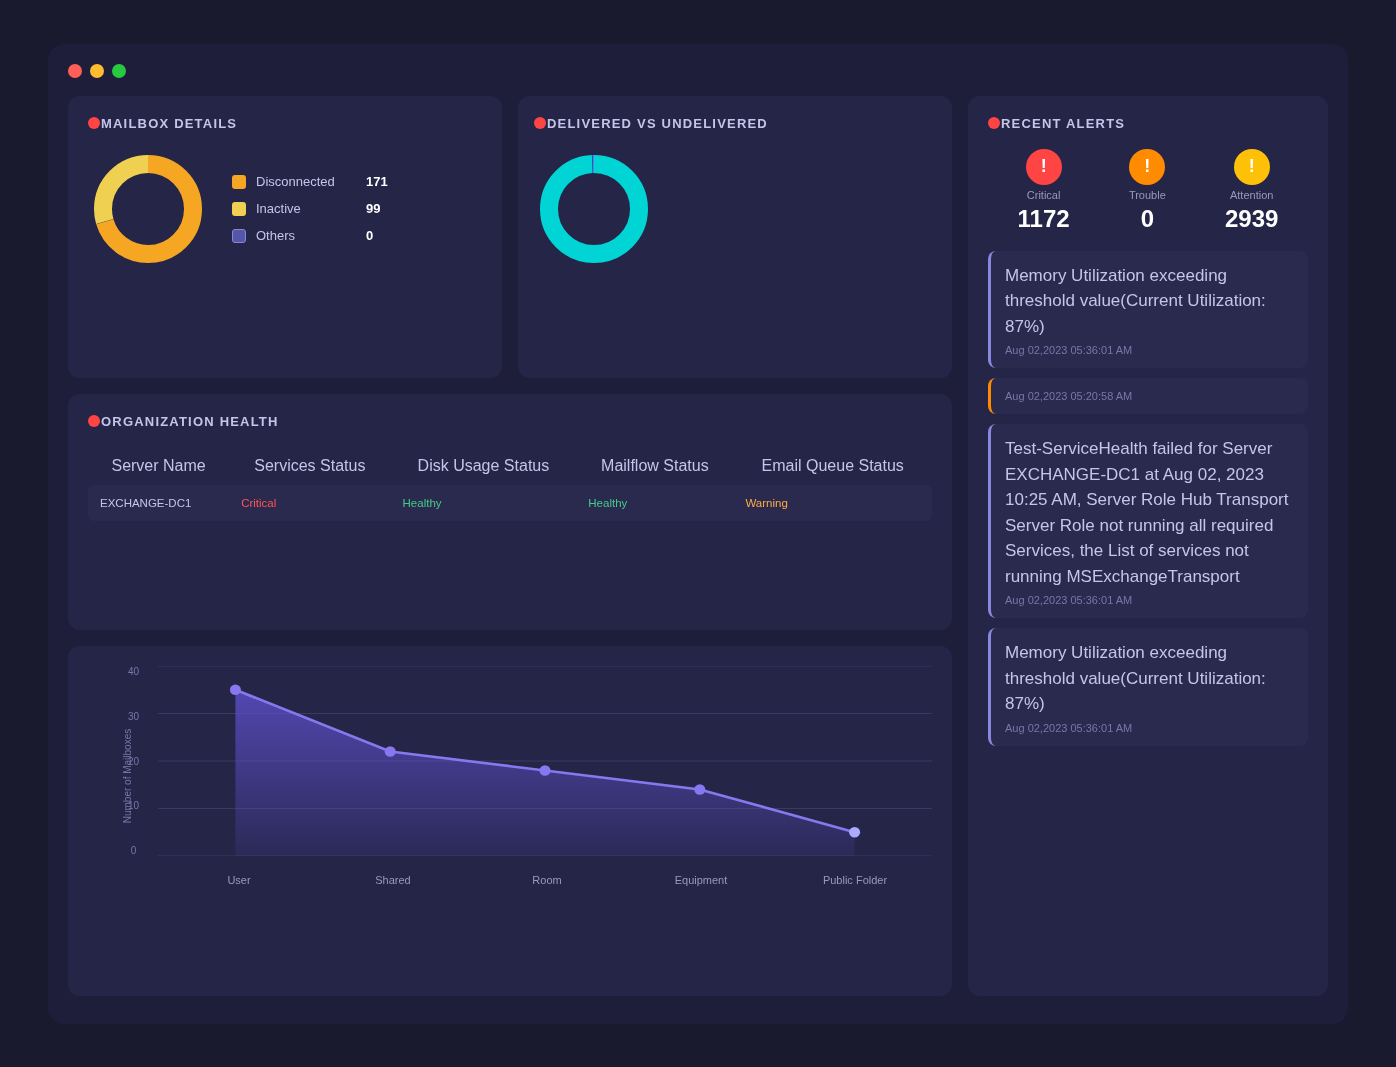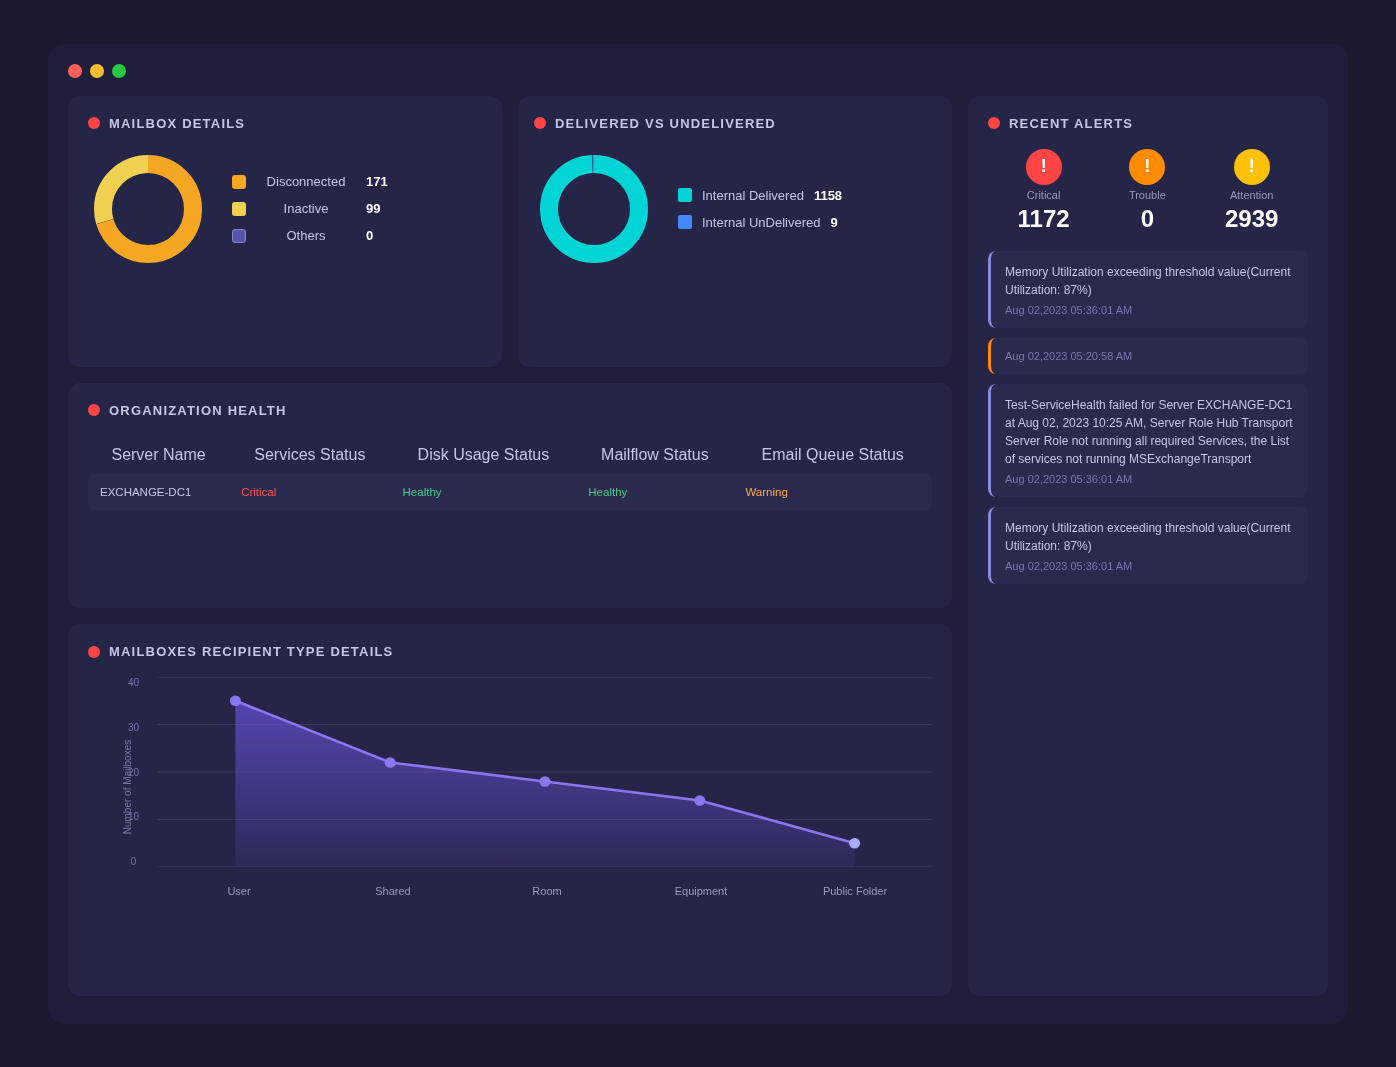--- a/index.html
+++ b/index.html
@@ -45,21 +45,21 @@
 
     .card {
       background: #252548;
       border-radius: 12px;
       padding: 20px;
     }
 
     .card-header {
       display: flex;
       align-items: center;
-      gap: 9px;
+      gap: 1px;
       margin-bottom: 18px;
     }
     .card-header-dot {
       width: 12px; height: 12px;
       border-radius: 50%;
       background: #ff4444;
       flex-shrink: 0;
     }
     .card-title {
       color: #c5c5e8;
@@ -100,21 +100,20 @@
     }
     .legend-color {
       width: 14px; height: 14px;
       border-radius: 3px;
       flex-shrink: 0;
     }
     .legend-label {
       color: #c5c5e8;
       font-size: 13px;
       min-width: 100px;
-      text-align: center;
     }
     .legend-value {
       color: #ffffff;
       font-size: 13px;
       font-weight: 700;
     }
 
     
     .delivered-card {
       grid-column: 2;
@@ -172,21 +171,21 @@
     .alert-item {
       background: #2a2a4e;
       border-radius: 8px;
       padding: 12px 14px;
       border-left: 3px solid;
     }
     .alert-item-critical { border-left-color: #8888dd; }
     .alert-item-warning { border-left-color: #ff8c00; }
     .alert-item-text {
       color: #c5c5e8;
-      font-size: 12px;
+      font-size: 17px;
       line-height: 1.5;
       margin-bottom: 5px;
     }
     .alert-item-time {
       color: #7777aa;
       font-size: 11px;
     }
 
     
     .org-card {
@@ -335,32 +334,20 @@
       </div>
       <div class="mailbox-content">
         <div class="donut-container">
           <svg width="120" height="120" viewBox="0 0 120 120">
             <circle cx="60" cy="60" r="45" fill="none" stroke="#2a2a4e" stroke-width="18"></circle>
 
             <circle cx="60" cy="60" r="45" fill="none" stroke="#00d4d4" stroke-width="18" stroke-dasharray="280.5 283" stroke-dashoffset="0"></circle>
 
             <circle cx="60" cy="60" r="45" fill="none" stroke="#4488ff" stroke-width="18" stroke-dasharray="2.2 283" stroke-dashoffset="-281"></circle>
           </svg>
-        </div>
-        <div class="legend">
-          <div class="legend-item">
-            <div class="legend-color" style="background:#00d4d4;border-radius:2px;"></div>
-            <span class="legend-label">Internal Delivered</span>
-            <span class="legend-value">1158</span>
-          </div>
-          <div class="legend-item">
-            <div class="legend-color" style="background:#4488ff;border-radius:2px;"></div>
-            <span class="legend-label">Internal UnDelivered</span>
-            <span class="legend-value">9</span>
-          </div>
         </div>
       </div>
     </div>
 
     <div class="card alerts-card">
       <div class="card-header">
         <div class="card-header-dot"></div>
         <span class="card-title">RECENT ALERTS</span>
       </div>
       <div class="alert-counters">
@@ -420,24 +407,20 @@
             <td style="color:#ff5555;">Critical</td>
             <td style="color:#44cc88;">Healthy</td>
             <td style="color:#44cc88;">Healthy</td>
             <td style="color:#ffaa44;">Warning</td>
           </tr>
         </tbody>
       </table>
     </div>
 
     <div class="card recipient-card">
-      <div class="card-header">
-        <div class="card-header-dot"></div>
-        <span class="card-title">MAILBOXES RECIPIENT TYPE DETAILS</span>
-      </div>
       <div class="chart-area">
         <div class="chart-y-label">Number of Mailboxes</div>
         <div class="chart-inner">
           <div class="chart-y-axis">
             <span class="y-tick">0</span>
             <span class="y-tick">10</span>
             <span class="y-tick">20</span>
             <span class="y-tick">30</span>
             <span class="y-tick">40</span>
           </div>

